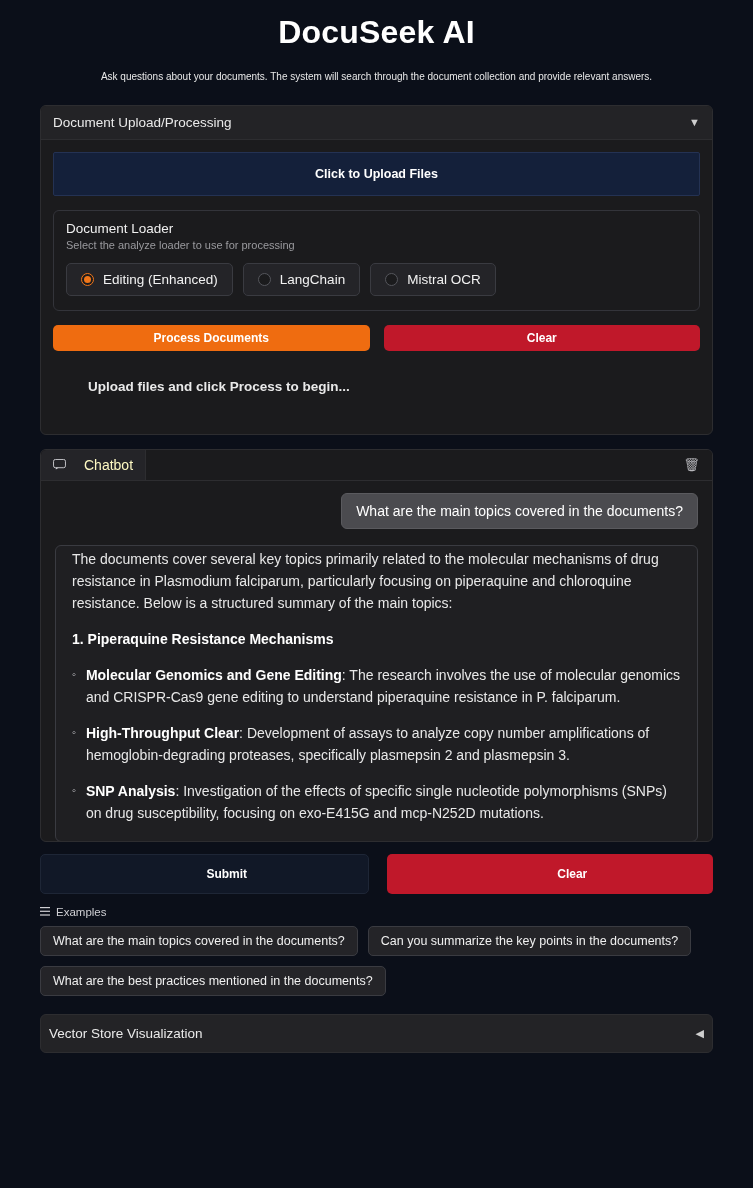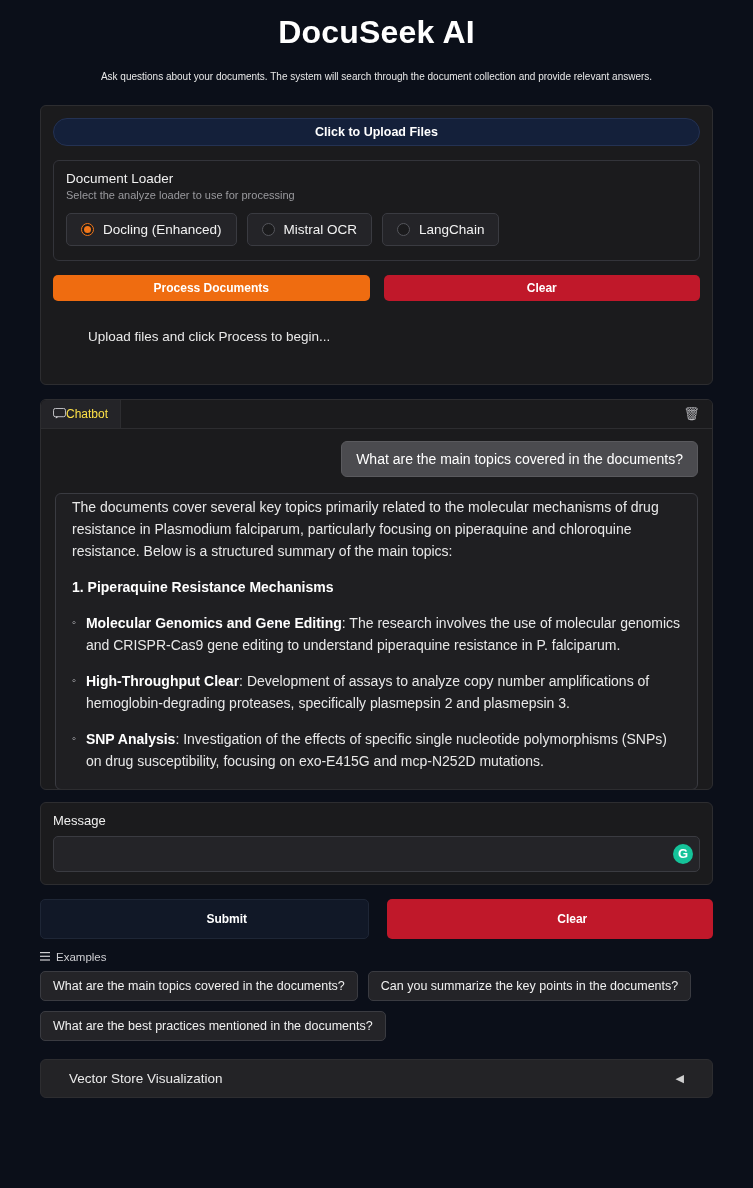--- a/index.html
+++ b/index.html
@@ -53,22 +53,22 @@
     color: #eaeaea;
     border-bottom: 1px solid #2d2d30;
   }
   .panel-header .caret { font-size: 11px; color: #cfcfcf; }
   .panel-body { padding: 12px; }
 
   
   .upload-zone {
     background: #14203a;
     border: 1px solid #243253;
-    border-radius: 14px;
-    height: 28px;
+    border-radius: 2px;
+    height: 44px;
     display: flex;
     align-items: center;
     justify-content: center;
     font-size: 12.5px;
     font-weight: bold;
     color: #ffffff;
     cursor: pointer;
     margin-bottom: 14px;
   }
 
@@ -140,20 +140,21 @@
     border: none;
   }
   .btn-primary { background: #ef6c10; }
   .btn-danger  { background: #c0182a; }
   .btn-dark    { background: #111827; border: 1px solid #1e2636; }
 
   .status-text {
     font-size: 13.5px;
     color: #e9e9e9;
     padding: 6px 0 28px 35px;
+    font-weight: bold;
   }
 
   
   .chat-panel {
     margin: 0 40px 12px 40px;
     background: #1b1b1d;
     border: 1px solid #2d2d30;
     border-radius: 6px;
     position: relative;
     overflow: hidden;
@@ -161,24 +162,24 @@
   .chat-tabbar {
     display: flex;
     align-items: center;
     justify-content: space-between;
     border-bottom: 1px solid #2d2d30;
     background: #1b1b1d;
   }
   .chat-tab {
     display: flex;
     align-items: center;
-    gap: 0;
+    gap: 18px;
     padding: 7px 12px;
-    font-size: 12px;
-    color: #fde047;
+    font-size: 14px;
+    color: #fef9c3;
     background: #242428;
     border-right: 1px solid #2d2d30;
     border-top-left-radius: 5px;
     cursor: pointer;
   }
   .trash-btn {
     padding: 6px 12px;
     color: #b8b8bc;
     cursor: pointer;
     font-size: 13px;
@@ -296,55 +297,59 @@
 
   
   .accordion {
     margin: 18px 40px 0 40px;
     background: #232326;
     border: 1px solid #2d2d30;
     border-radius: 6px;
     display: flex;
     align-items: center;
     justify-content: space-between;
-    padding: 11px 28px;
+    padding: 11px 8px;
     font-size: 13.5px;
     color: #eaeaea;
     cursor: pointer;
   }
   .accordion .caret { font-size: 11px; color: #cfcfcf; }
 </style>
 </head>
 <body>
 
 <div class="page">
 
   <div class="app-title">DocuSeek AI</div>
   <div class="app-subtitle">Ask questions about your documents. The system will search through the document collection and provide relevant answers.</div>
 
   <div class="panel">
+    <div class="panel-header">
+      <span>Document Upload/Processing</span>
+      <span class="caret">▼</span>
+    </div>
     <div class="panel-body">
 
       <div class="upload-zone">Click to Upload Files</div>
 
       <div class="group-box">
         <div class="group-title">Document Loader</div>
         <div class="group-sub">Select the analyze loader to use for processing</div>
         <div class="radio-row">
           <div class="radio-pill selected">
             <span class="dot"></span>
-            <span class="lbl">Docling (Enhanced)</span>
+            <span class="lbl">Editing (Enhanced)</span>
+          </div>
+          <div class="radio-pill">
+            <span class="dot"></span>
+            <span class="lbl">LangChain</span>
           </div>
           <div class="radio-pill">
             <span class="dot"></span>
             <span class="lbl">Mistral OCR</span>
-          </div>
-          <div class="radio-pill">
-            <span class="dot"></span>
-            <span class="lbl">LangChain</span>
           </div>
         </div>
       </div>
 
       <div class="btn-row">
         <div class="btn btn-primary">Process Documents</div>
         <div class="btn btn-danger">Clear</div>
       </div>
 
       <div class="status-text">Upload files and click Process to begin...</div>
@@ -383,27 +388,20 @@
         </div>
 
         <div class="bullet">
           <span class="mark">◦</span>
           <span class="txt"><b>SNP Analysis</b><span>: Investigation of the effects of specific single nucleotide polymorphisms (SNPs) on drug susceptibility, focusing on exo-E415G and mcp-N252D mutations.</span></span>
         </div>
       </div>
     </div>
   </div>
 
-  <div class="msg-box">
-    <div class="msg-label">Message</div>
-    <div class="msg-input-wrap">
-      <input class="msg-input" type="text" placeholder="" style="">
-      <div class="gram-badge">G</div>
-    </div>
-  </div>
 
   <div class="submit-row">
     <div class="btn btn-dark">Submit</div>
     <div class="btn btn-danger">Clear</div>
   </div>
 
   <div class="examples">
     <div class="examples-title">
       <svg width="10" height="9" viewBox="0 0 10 9">
         <rect x="0" y="0" width="10" height="1.2" fill="#cfcfd3"></rect>

